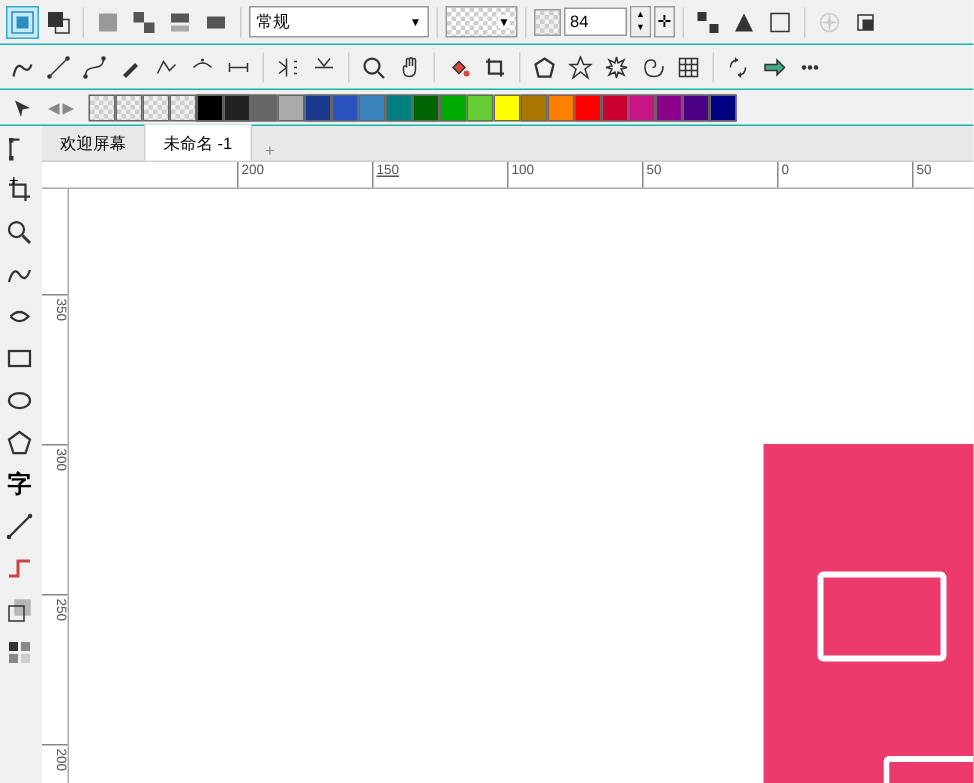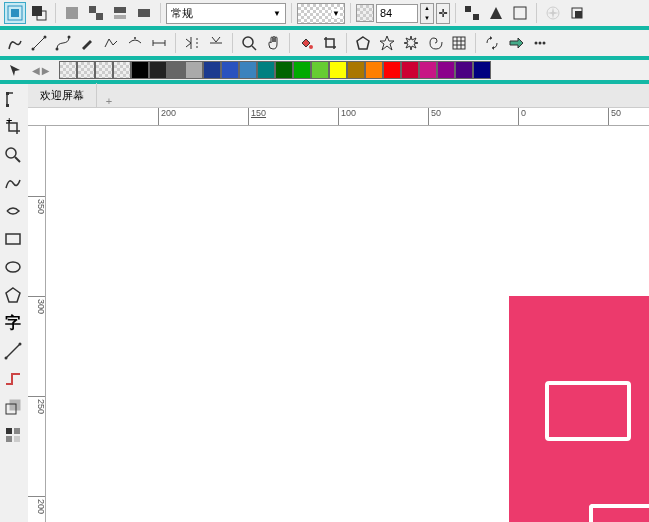--- a/index.html
+++ b/index.html
@@ -1,17 +1,17 @@
 <!DOCTYPE html>
 <html><head>
 <meta charset="utf-8">
 <style>
 *{margin:0;padding:0;box-sizing:border-box;font-family:"Microsoft YaHei",sans-serif;font-size:11px}
 body{background:#f0f0f0;width:649px;height:522px;overflow:hidden;user-select:none}
-.toolbar{display:flex;align-items:center;height:30px;background:#f0f0f0;border-bottom:4px solid #14b8a6;padding:0 4px;gap:2px}
+.toolbar{display:flex;align-items:center;height:30px;background:#f0f0f0;border-bottom:1px solid #14b8a6;padding:0 4px;gap:2px}
 .tbtn{width:22px;height:22px;display:flex;align-items:center;justify-content:center;cursor:pointer;border:1px solid transparent}
 .tbtn.active{border:1px solid #3ca9c8;background:#c7eaf4}
 .sep{width:1px;height:20px;background:#ccc;margin:0 3px}
 .dropdown{height:21px;border:1px solid #999;background:#fff;display:flex;align-items:center;padding:0 4px;cursor:pointer}
 .dropdown .arrow{margin-left:auto;font-size:8px}
 .checker{background-image:linear-gradient(45deg,#ccc 25%,transparent 25%),linear-gradient(-45deg,#ccc 25%,transparent 25%),linear-gradient(45deg,transparent 75%,#ccc 75%),linear-gradient(-45deg,transparent 75%,#ccc 75%);background-size:6px 6px;background-position:0 0,0 3px,3px -3px,-3px 0}
 .num-input{width:42px;height:19px;border:1px solid #999;background:#fff;padding:0 3px;font-size:11px}
 .spinner{width:14px;height:21px;display:flex;flex-direction:column;border:1px solid #999}
 .spinner div{flex:1;display:flex;align-items:center;justify-content:center;font-size:6px;cursor:pointer;background:#eee}
 .palette{display:flex;height:18px;margin-left:4px}
@@ -291,20 +291,23 @@
 
 <div class="tabs">
   <div style="width:28px;display:flex;align-items:center;justify-content:center">
       <svg width="14" height="14">
         <path d="M7 1 L13 7 L11 7 L11 13 L3 13 L3 7 L1 7 Z" fill="#555"></path>
       </svg>
     </div>
   <div class="tab">
       <span>欢迎屏幕</span>
     </div>
+  <div class="tab active">
+      <span>未命名 -1</span>
+    </div>
   <div class="tab-add">+</div>
 </div>
 
 <div class="toolbox">
   <div class="tool">
       <svg width="18" height="18">
         <path d="M3 15 L3 3 L9 3" stroke="#333" fill="none" stroke-width="1.5"></path>
         <rect x="2" y="14" width="3" height="3" fill="#333"></rect>
         <rect x="2" y="2" width="3" height="3" fill="#333"></rect>
       </svg>

